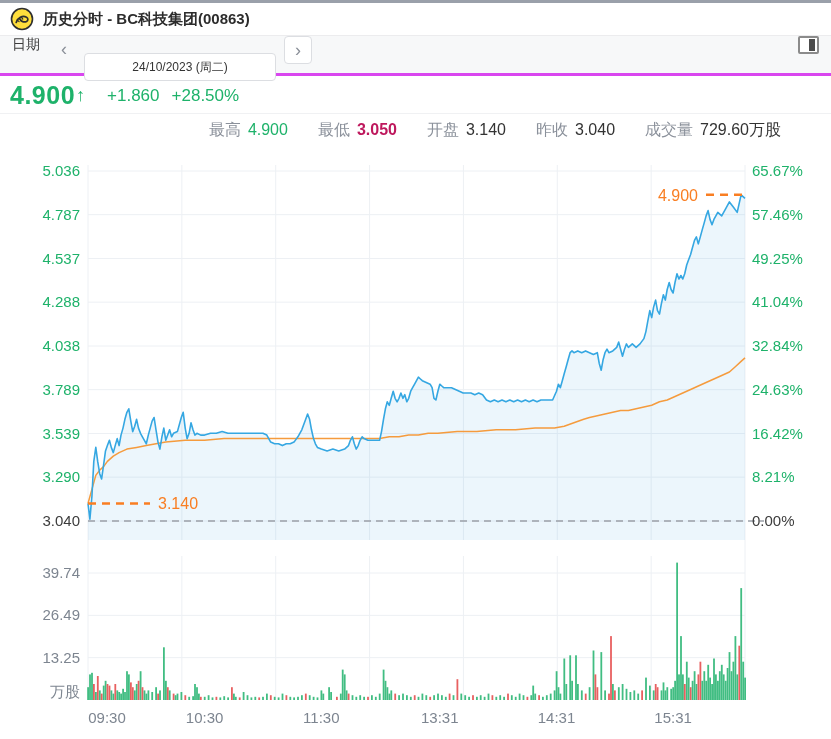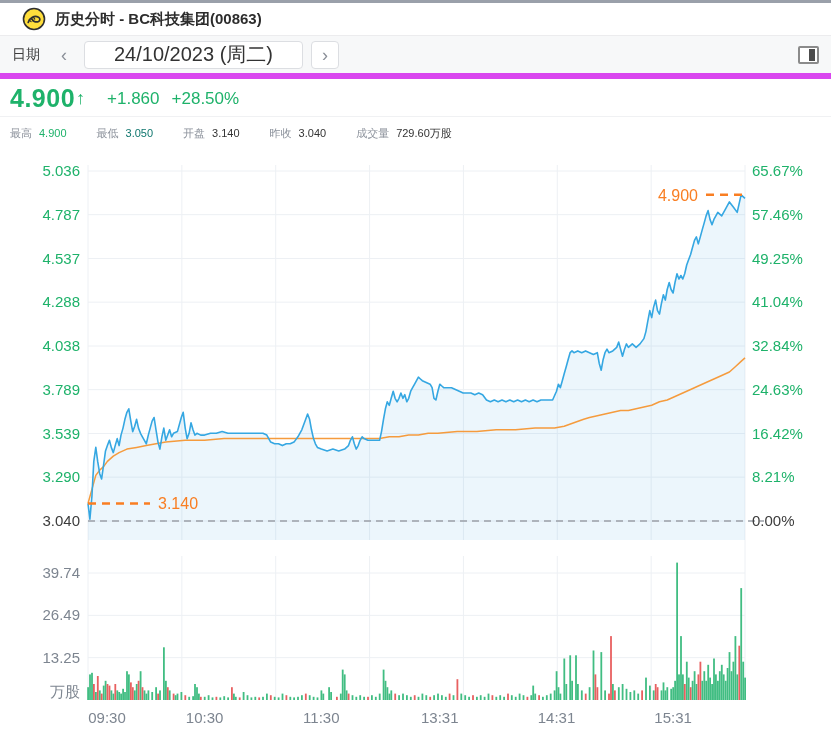--- a/index.html
+++ b/index.html
@@ -1,38 +1,38 @@
 <!DOCTYPE html>
 <html><head>
 <meta charset="utf-8">
 <style>
   html,body{margin:0;padding:0;}
   body{width:831px;height:739px;position:relative;overflow:hidden;background:#fff;
        font-family:"Liberation Sans","DejaVu Sans",sans-serif;color:#333;}
   .top-edge{height:3px;background:#9aa0aa;}
-  .titlebar{height:32px;border-bottom:1px solid #ececee;display:flex;align-items:center;padding:0 22px;background:#fff;}
+  .titlebar{height:32px;border-bottom:1px solid #ececee;display:flex;align-items:center;padding:0 10px;background:#fff;}
   .logo{width:24px;height:24px;margin-right:9px;flex:0 0 auto;}
   .title{font-size:15px;font-weight:600;color:#2c2c2c;}
-  .datebar{height:37px;border-bottom:6px solid #d946ef;background:#f7f8f9;display:flex;align-items:center;padding:0 12px;}
+  .datebar{height:37px;border-bottom:3px solid #d946ef;background:#f7f8f9;display:flex;padding:0 12px;}
   .date-label{font-size:14px;color:#3c3c3c;margin-right:12px;}
   .nav-btn{width:24px;height:26px;display:flex;align-items:center;justify-content:center;
            color:#8a8f98;font-size:18px;line-height:1;cursor:pointer;user-select:none;}
   .nav-btn.boxed{background:#fff;border:1px solid #dcdee2;border-radius:4px;width:26px;}
   .date-box{height:26px;min-width:158px;background:#fff;border:1px solid #dcdee2;border-radius:4px;
-            display:flex;align-items:center;justify-content:center;font-size:20px;color:#333;
-            margin:0 8px;padding:0 29px;cursor:pointer;}
+            display:flex;align-items:center;justify-content:center;font-size:12px;color:#333;
+            margin:17px 8px;padding:0 16px;cursor:pointer;}
   .panel-toggle{margin-left:auto;width:17px;height:14px;border:2px solid #8b8b8b;border-radius:2px;
                 position:relative;cursor:pointer;background:#fff;}
   .panel-toggle .bar{position:absolute;top:1px;bottom:1px;right:2px;width:6px;background:#4c4c4c;}
   .quoterow{height:35px;border-bottom:1px solid #f0f1f3;display:flex;align-items:center;padding:2px 10px 0;}
   .last-price{font-size:25px;font-weight:700;letter-spacing:0.5px;}
   .arrow{font-size:18px;font-weight:700;margin-left:1px;}
   .chg{font-size:17px;margin-left:22px;}
   .chgp{font-size:17px;margin-left:12px;}
-  .statsrow{height:33px;display:flex;align-items:center;padding:0 10px;font-size:11px;}
+  .statsrow{height:33px;display:flex;align-items:center;padding:0 20px;font-size:16px;justify-content:flex-end;}
   .stat{margin-right:30px;white-space:nowrap;}
   .stat .lb{color:#8b919b;margin-right:7px;}
   .stat .vl{color:#333;}
   .stat .vl.green{color:var(--green);}
   :root{--green:#1eb26a;}
   #chart{position:absolute;left:0;top:143px;width:831px;height:596px;display:block;}
 </style>
 </head>
 <body>
 
@@ -59,21 +59,21 @@
 
 <div class="quoterow">
   <span class="last-price" style="color: rgb(30, 178, 106);">4.900</span>
   <span class="arrow" style="color: rgb(30, 178, 106);">↑</span>
   <span class="chg" style="color: rgb(30, 178, 106);">+1.860</span>
   <span class="chgp" style="color: rgb(30, 178, 106);">+28.50%</span>
 </div>
 
 <div class="statsrow">
   <span class="stat"><span class="lb">最高</span><span class="vl green" style="color: rgb(30, 178, 106);">4.900</span></span>
-  <span class="stat"><span class="lb">最低</span><span class="vl green" style="color: #0f766e;">3.050</span></span>
+  <span class="stat"><span class="lb">最低</span><span class="vl green" style="color: #be185d; font-weight: bold;">3.050</span></span>
   <span class="stat"><span class="lb">开盘</span><span class="vl">3.140</span></span>
   <span class="stat"><span class="lb">昨收</span><span class="vl">3.040</span></span>
   <span class="stat"><span class="lb">成交量</span><span class="vl">729.60万股</span></span>
 </div>
 
 <svg id="chart" viewBox="0 143 831 596">
     <g>
       <line x1="88" y1="171" x2="745" y2="171" stroke="#edf0f4" stroke-width="1"></line>
       <line x1="88" y1="214.66232464929857" x2="745" y2="214.66232464929857" stroke="#edf0f4" stroke-width="1"></line>
       <line x1="88" y1="258.5" x2="745" y2="258.5" stroke="#edf0f4" stroke-width="1"></line>

